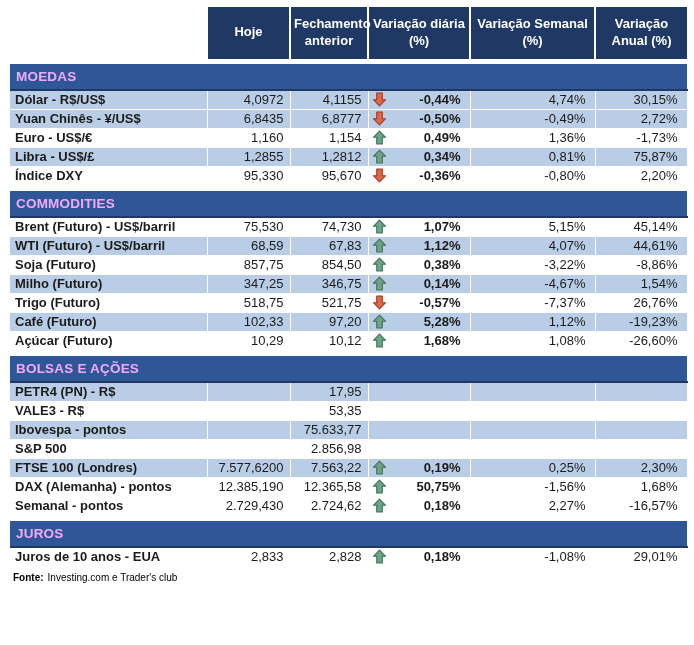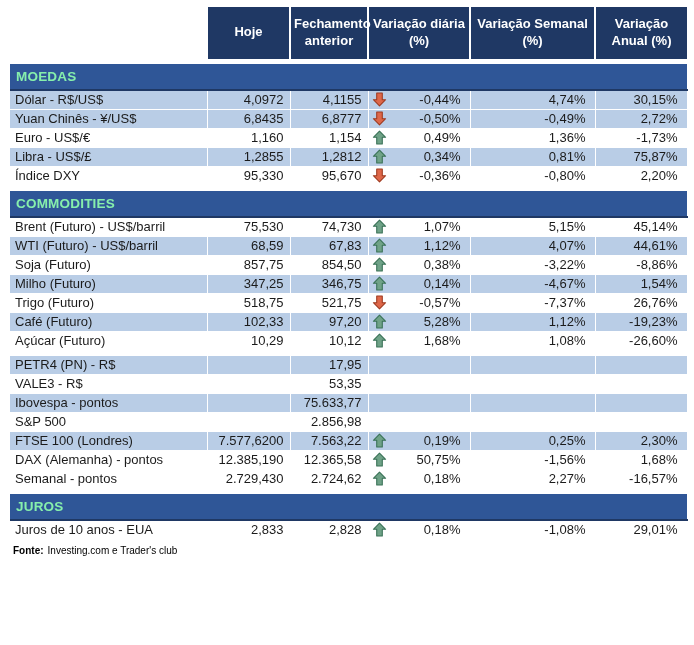--- a/index.html
+++ b/index.html
@@ -18,30 +18,30 @@
   td {
     font-size:13px; color:#1b1b1b; height:18px; padding:0;
     border-right:1px solid #fff; border-bottom:1px solid #fff;
     vertical-align:middle; white-space:nowrap; overflow:hidden;
   }
   tr.shaded td { background:var(--row-shaded,#B9CDE6); }
   tr.plain  td { background:var(--row-plain,#FFFFFF); }
 
   td.spacer { height:5px; background:#fff; border:none; }
   td.bar {
-    background:var(--section-bg,#2F5697); color:#86efac; font-weight:bold;
+    background:var(--section-bg,#2F5697); color:#f0abfc; font-weight:bold;
     font-size:13.5px; padding-left:6px; height:25px;
     border-bottom:2px solid var(--header-bg,#1F3864); letter-spacing:.2px;
   }
 
-  td.label { padding-left:5px; }
+  td.label { padding-left:5px;font-weight:bold; }
   td.num   { text-align:right; padding-right:6px; }
   td.pct8  { padding-right:9px;padding-left:28px; }
 
-  .dflex { display:flex; align-items:flex-end; justify-content:space-between; padding:0 9px 0 3px; height:15px; }
+  .dflex { display:flex; align-items:flex-end; justify-content:space-between; padding:0 9px 0 3px; height:15px;font-weight:bold; }
   .arrwrap { width:15px; height:15px; flex:0 0 auto; }
   .arr { width:15px; height:15px; display:block; }
 
   .fonte { font-size:10px; color:#000; padding:5px 0 0 3px; }
   .fonte b { margin-right:4px; }
 </style>
 </head>
 <body>
 
 <div class="page">
@@ -277,20 +277,23 @@
               </span>
               <span class="pct">1,68%</span>
             </div>
           </td>
           <td class="num pct8">1,08%</td>
           <td class="num pct8">-26,60%</td>
         </tr>
         <tr>
           <td class="spacer" colspan="6"></td>
         </tr>
+        <tr>
+          <td class="bar" colspan="6">BOLSAS E AÇÕES</td>
+        </tr>
         <tr class="shaded">
           <td class="label">PETR4 (PN) - R$</td>
           <td class="num"></td>
           <td class="num">17,95</td>
           <td>
             <div class="dflex">
               <span class="pct"></span>
             </div>
           </td>
           <td class="num pct8"></td>

